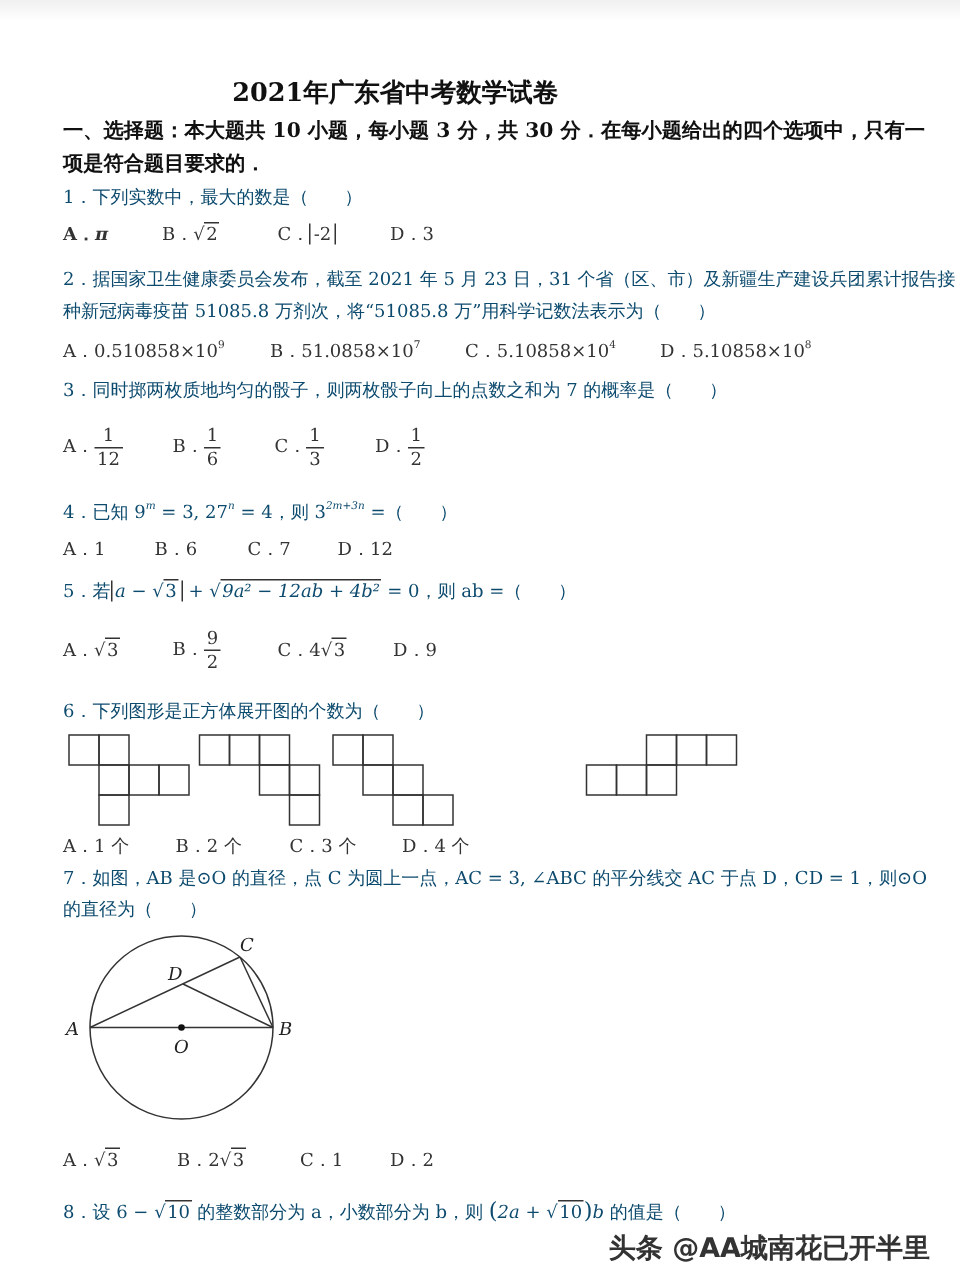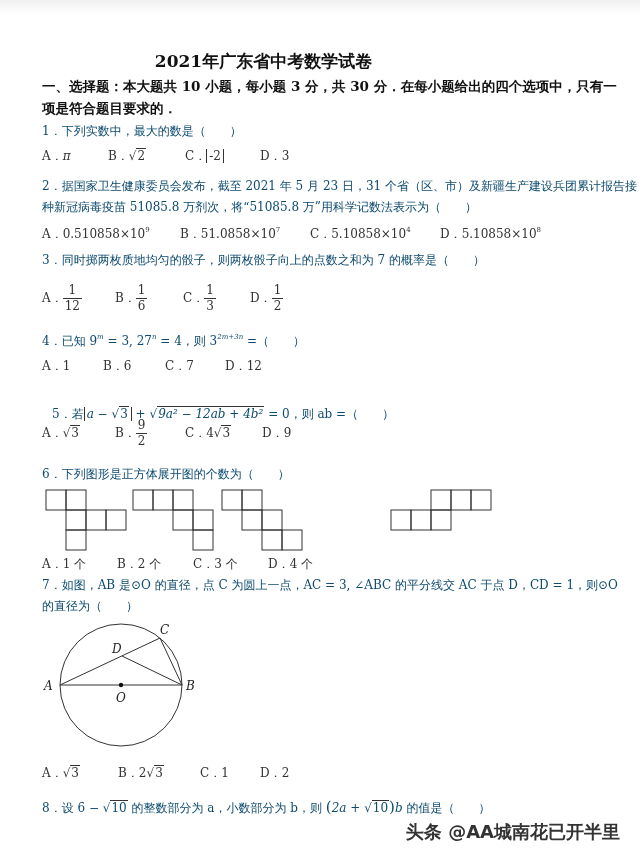--- a/index.html
+++ b/index.html
@@ -37,21 +37,21 @@
 <div class="topband"></div>
 
 <div class="page">
 
   <div class="abs title">2021年广东省中考数学试卷</div>
 
   <div class="abs section" style="top:78px;">一、选择题：本大题共 10 小题，每小题 3 分，共 30 分．在每小题给出的四个选项中，只有一</div>
   <div class="abs section" style="top:100px;">项是符合题目要求的．</div>
 
   <div class="abs q" style="top:123px;">1．下列实数中，最大的数是（　　）</div>
-  <div class="abs opt" style="top:148px; left:42px;">
+  <div class="abs opt" style="top:148px; left:42px;font-weight:bold;">
     <span>A．</span><span class="it">π</span>
   </div>
   <div class="abs opt" style="top:148px; left:108px;">
     <span>B．</span><span class="sqrt">√<span class="rad">2</span></span>
   </div>
   <div class="abs opt" style="top:148px; left:185px;">
     <span>C．</span><span class="abs-bars">-2</span>
   </div>
   <div class="abs opt" style="top:148px; left:260px;">
     <span>D．</span><span>3</span>
@@ -87,21 +87,21 @@
   </div>
 
   <div class="abs q" style="top:333px;">
     <span>4．已知 9</span><span class="sup it">m</span><span> = 3, 27</span><span class="sup it">n</span><span> = 4，则 3</span><span class="sup it">2m+3n</span><span> =（　　）</span>
   </div>
   <div class="abs opt" style="top:358px; left:42px;"><span>A．</span><span>1</span></div>
   <div class="abs opt" style="top:358px; left:103px;"><span>B．</span><span>6</span></div>
   <div class="abs opt" style="top:358px; left:165px;"><span>C．</span><span>7</span></div>
   <div class="abs opt" style="top:358px; left:225px;"><span>D．</span><span>12</span></div>
 
-  <div class="abs q" style="top:406px;margin-left:10px;">
+  <div class="abs q" style="top:386px;">
     <span>5．若</span><span class="abs-bars"><span class="it">a</span><span> − </span><span class="sqrt">√<span class="rad">3</span></span></span><span> + </span><span class="sqrt">√<span class="rad it">9a² − 12ab + 4b²</span></span><span> = 0，则 ab =（　　）</span>
   </div>
   <div class="abs opt" style="top:425px; left:42px;">
     <span>A．</span><span class="sqrt">√<span class="rad">3</span></span>
   </div>
   <div class="abs opt" style="top:418px; left:115px;">
     <span>B．</span><span class="frac"><span class="num">9</span><span class="den">2</span></span>
   </div>
   <div class="abs opt" style="top:425px; left:185px;">
     <span>C．</span><span>4</span><span class="sqrt">√<span class="rad">3</span></span>

